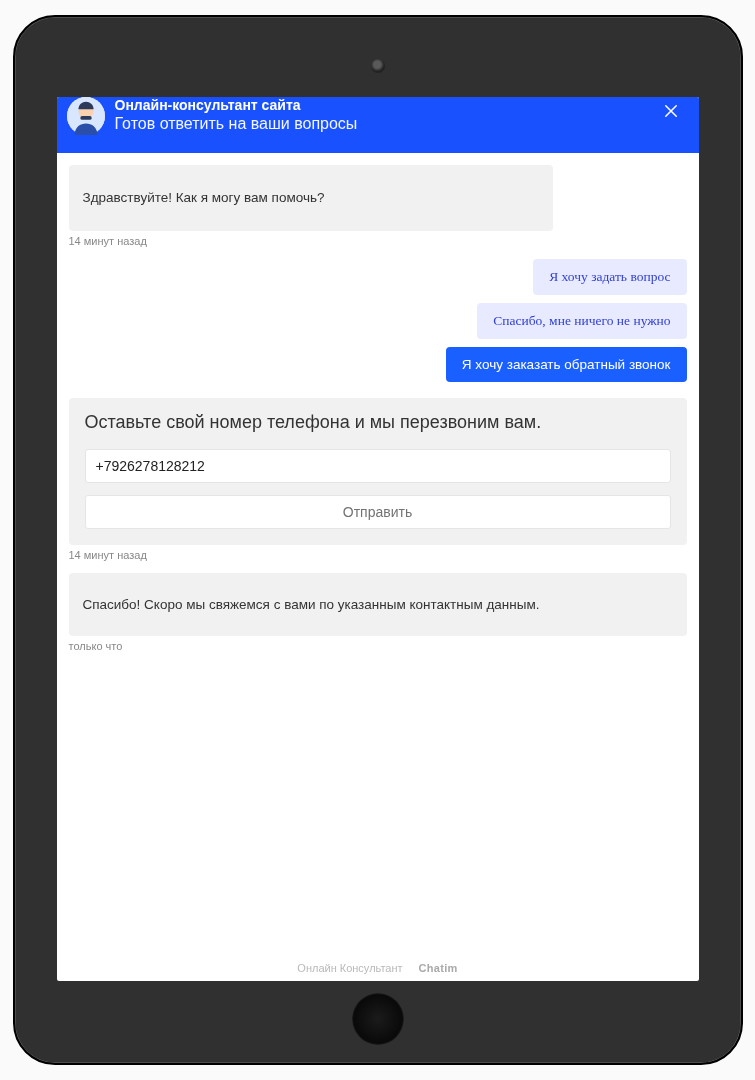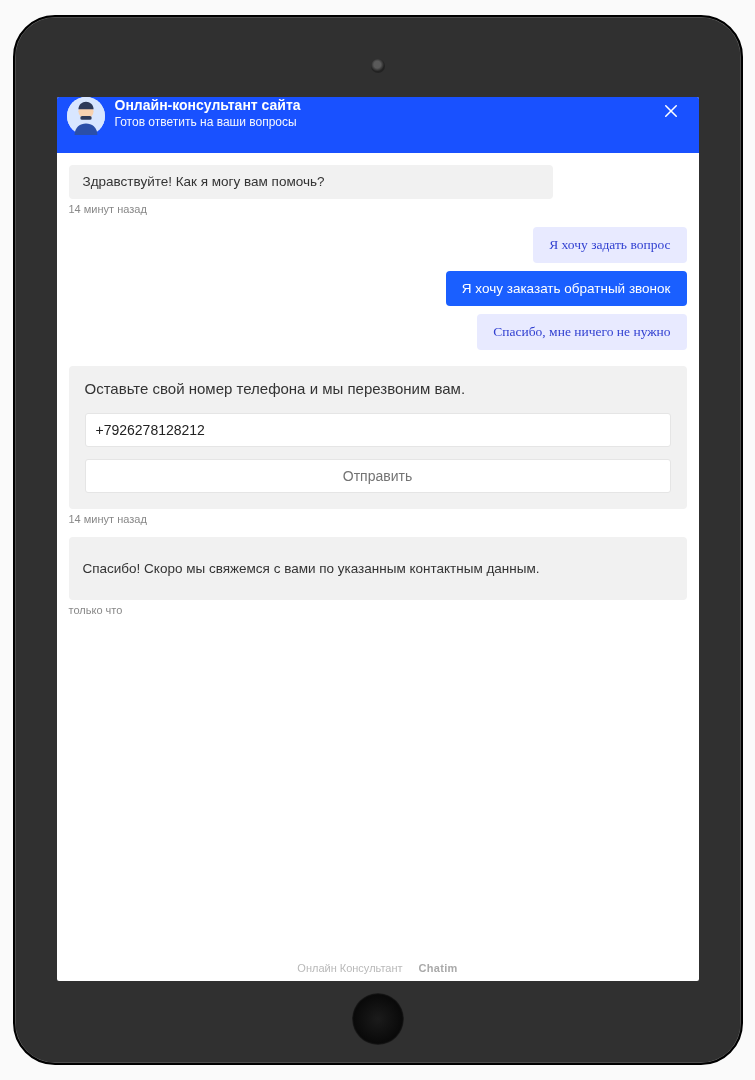--- a/index.html
+++ b/index.html
@@ -64,40 +64,40 @@
   .avatar {
     width: 38px; height: 38px;
     border-radius: 50%;
     background: #dfe9ff;
     flex: 0 0 auto;
     display:flex; align-items:center; justify-content:center;
   }
   .avatar svg { width: 38px; height: 38px; }
   .chat-titles { flex: 1; color: #fff; }
   .chat-title { font-size: 14px; font-weight: 700; line-height: 1.15; }
-  .chat-subtitle { font-size: 12px; font-weight: 400; margin-top: 2px; opacity: .95; }
+  .chat-subtitle { font-size: 16px; font-weight: 400; margin-top: 2px; opacity: .95; }
   .close-btn {
     width: 28px; height: 28px;
     display:flex; align-items:center; justify-content:center;
     cursor: pointer;
     color: #fff;
   }
   .close-btn svg { width: 18px; height: 18px; stroke: #fff; }
 
   
   .chat-body {
     flex: 1;
     padding: 12px 12px 4px 12px;
     overflow-y: auto;
     font-size: 13.5px;
     color: #333;
   }
   .bubble {
     border-radius: 4px;
-    padding: 8px 14px;
+    padding: 24px 14px;
     line-height: 1.35;
     max-width: 100%;
     word-wrap: break-word;
   }
   .bot .bubble {
     background: #f1f1f1;
     color: #333;
   }
   .bot { margin-bottom: 2px; }
   .bot-wide { max-width: 484px; }
@@ -130,21 +130,21 @@
     background: #1a5fff;
     color: #fff;
   }
 
   .form-card {
     background: #f1f1f1;
     border-radius: 4px;
     padding: 14px 16px 16px 16px;
     margin-bottom: 2px;
   }
-  .form-intro { font-size: 15px; color: #333; margin-bottom: 16px; }
+  .form-intro { font-size: 18px; color: #333; margin-bottom: 16px; }
   .form-label { font-size: 13px; color: #333; margin-bottom: 6px; }
   .form-input {
     width: 100%;
     height: 34px;
     border: 1px solid #e5e5e5;
     background: #fff;
     border-radius: 3px;
     padding: 0 10px;
     font-size: 14px;
     color: #222;
@@ -217,22 +217,22 @@
 
     <div class="chat-body">
 
       <div class="bot bot-wide">
         <div class="bubble">Здравствуйте! Как я могу вам помочь?</div>
       </div>
       <div class="timestamp">14 минут назад</div>
 
       <div class="quick-replies">
         <div class="qr qr-outline">Я хочу задать вопрос</div>
+        <div class="qr qr-outline">Спасибо, мне ничего не нужно</div>
         <div class="qr qr-solid">Я хочу заказать обратный звонок</div>
-        <div class="qr qr-outline">Спасибо, мне ничего не нужно</div>
       </div>
 
       <div class="form-card">
         <div class="form-intro">Оставьте свой номер телефона и мы перезвоним вам.</div>
         <input class="form-input" type="text" value="+7926278128212" style="">
         <button class="form-submit">Отправить</button>
       </div>
       <div class="timestamp">14 минут назад</div>
 
       <div class="thanks">Спасибо! Скоро мы свяжемся с вами по указанным контактным данным.</div>

